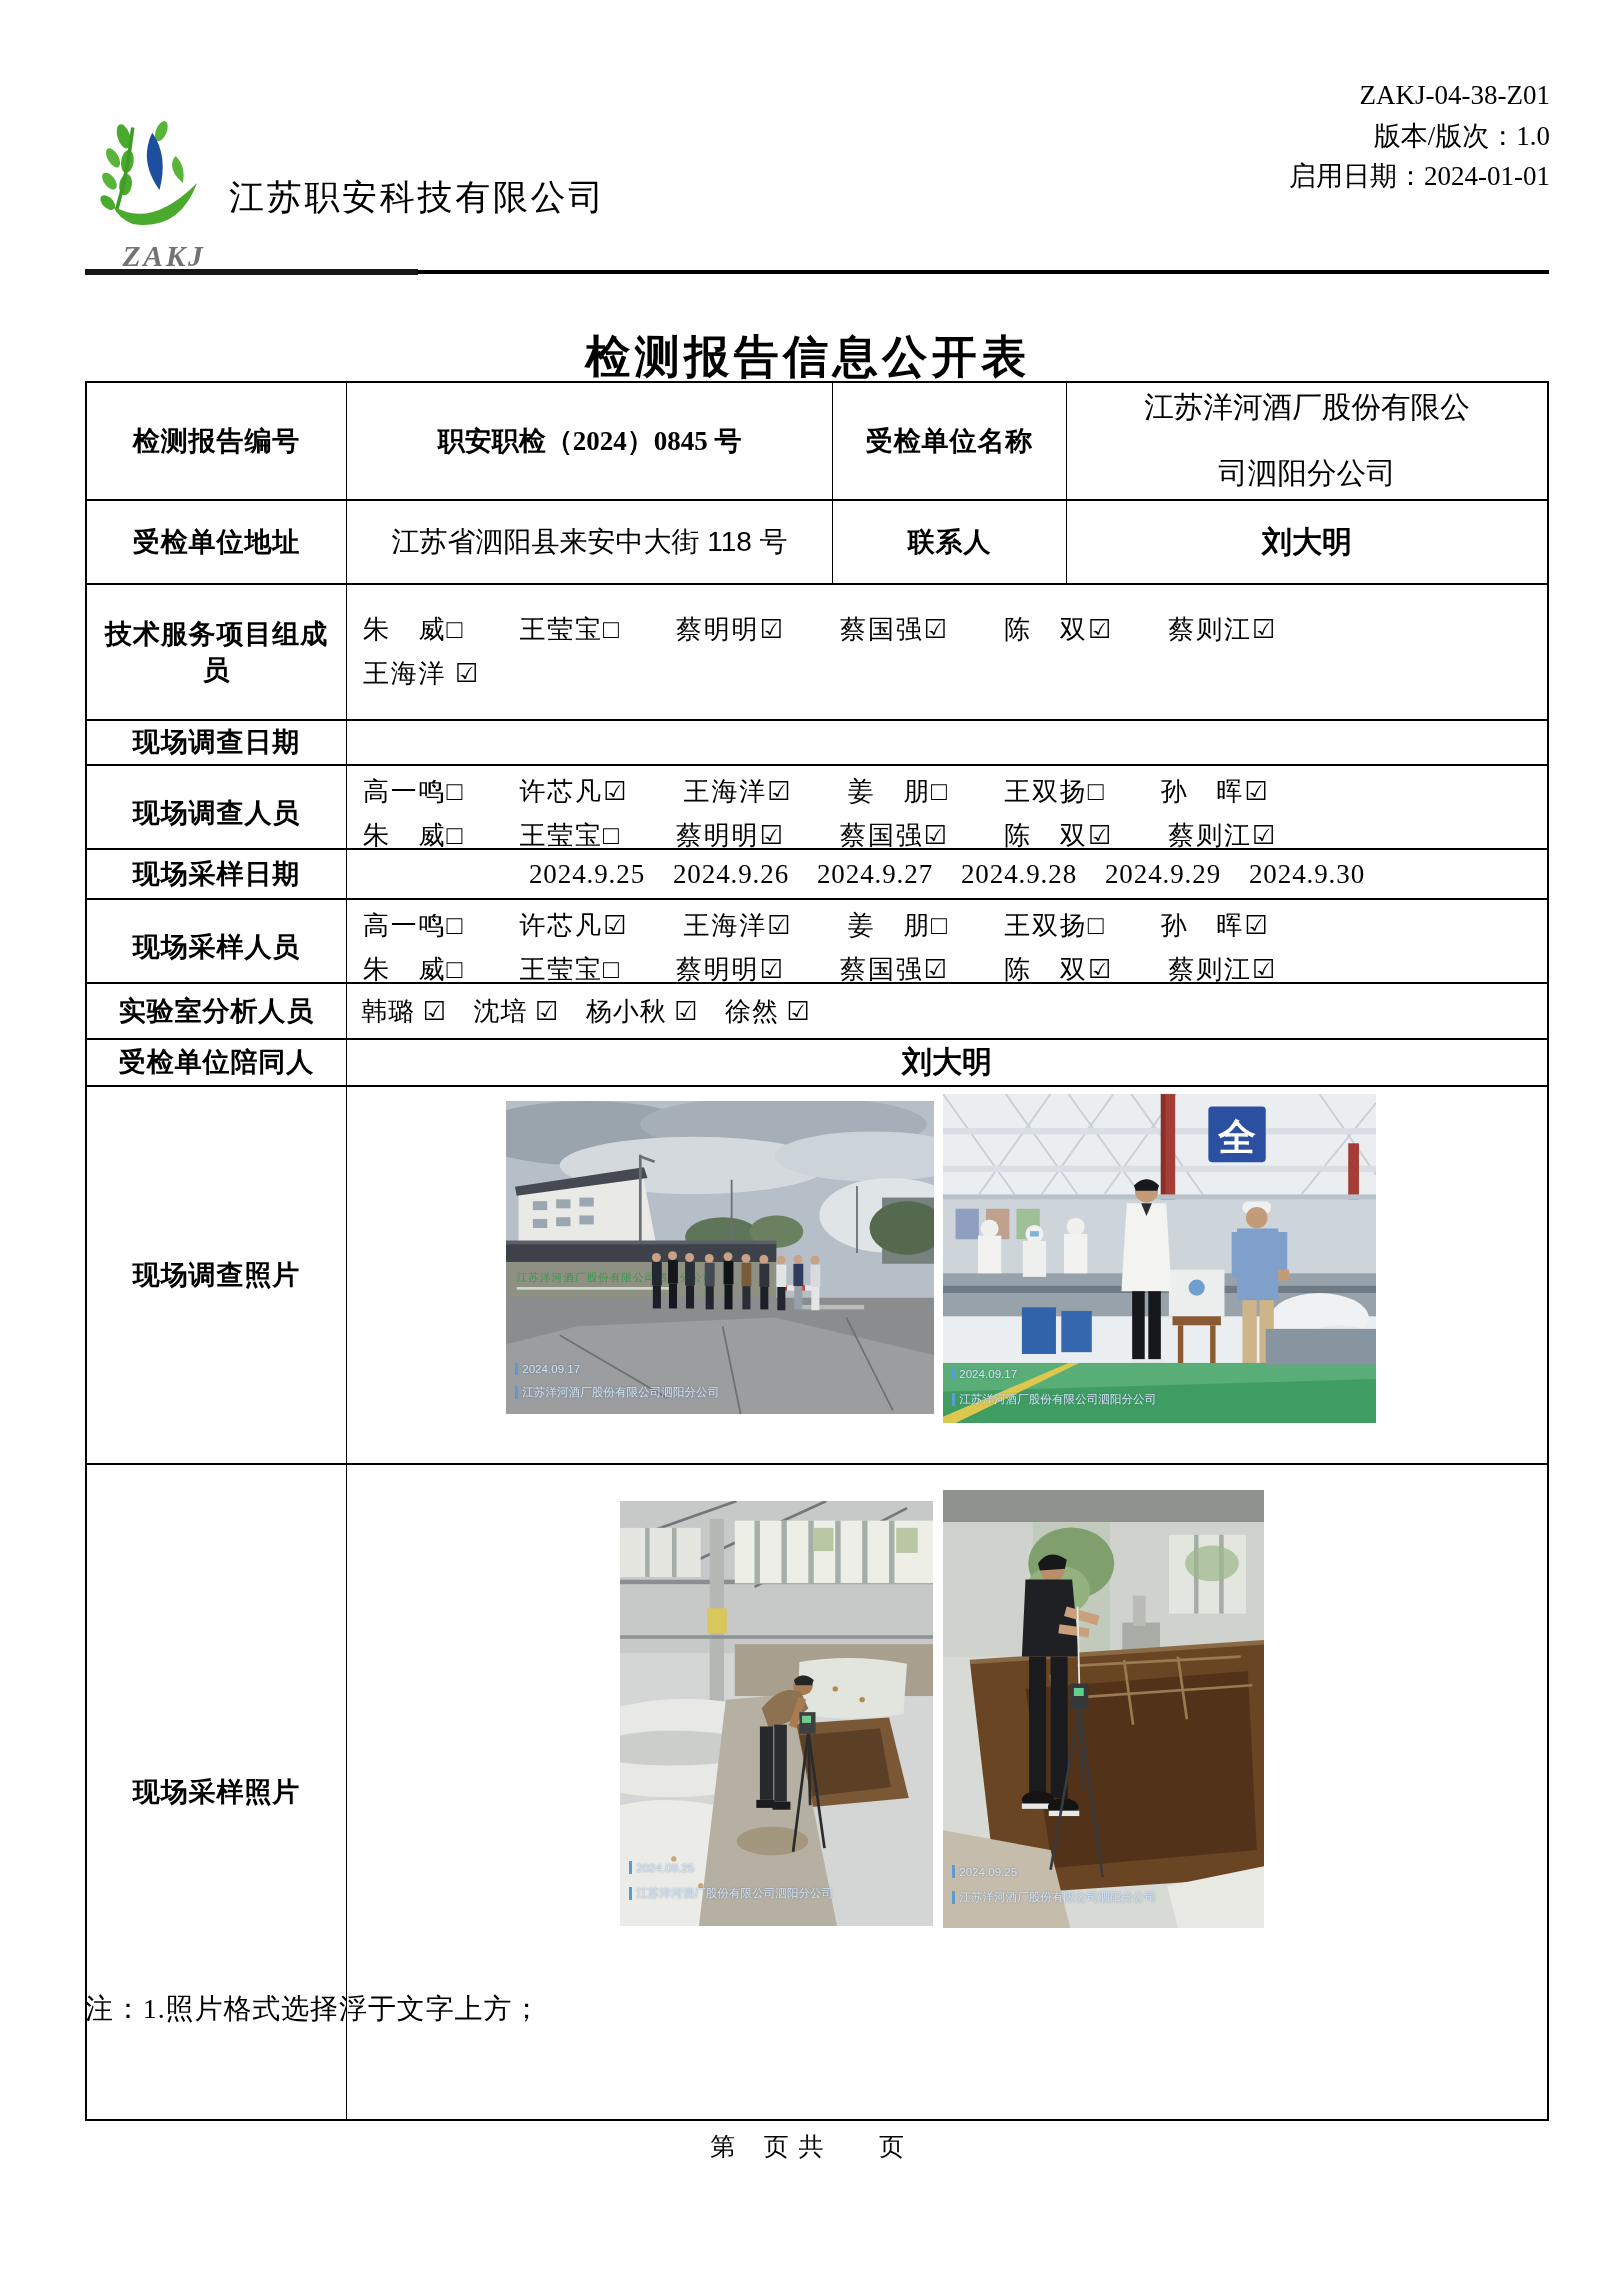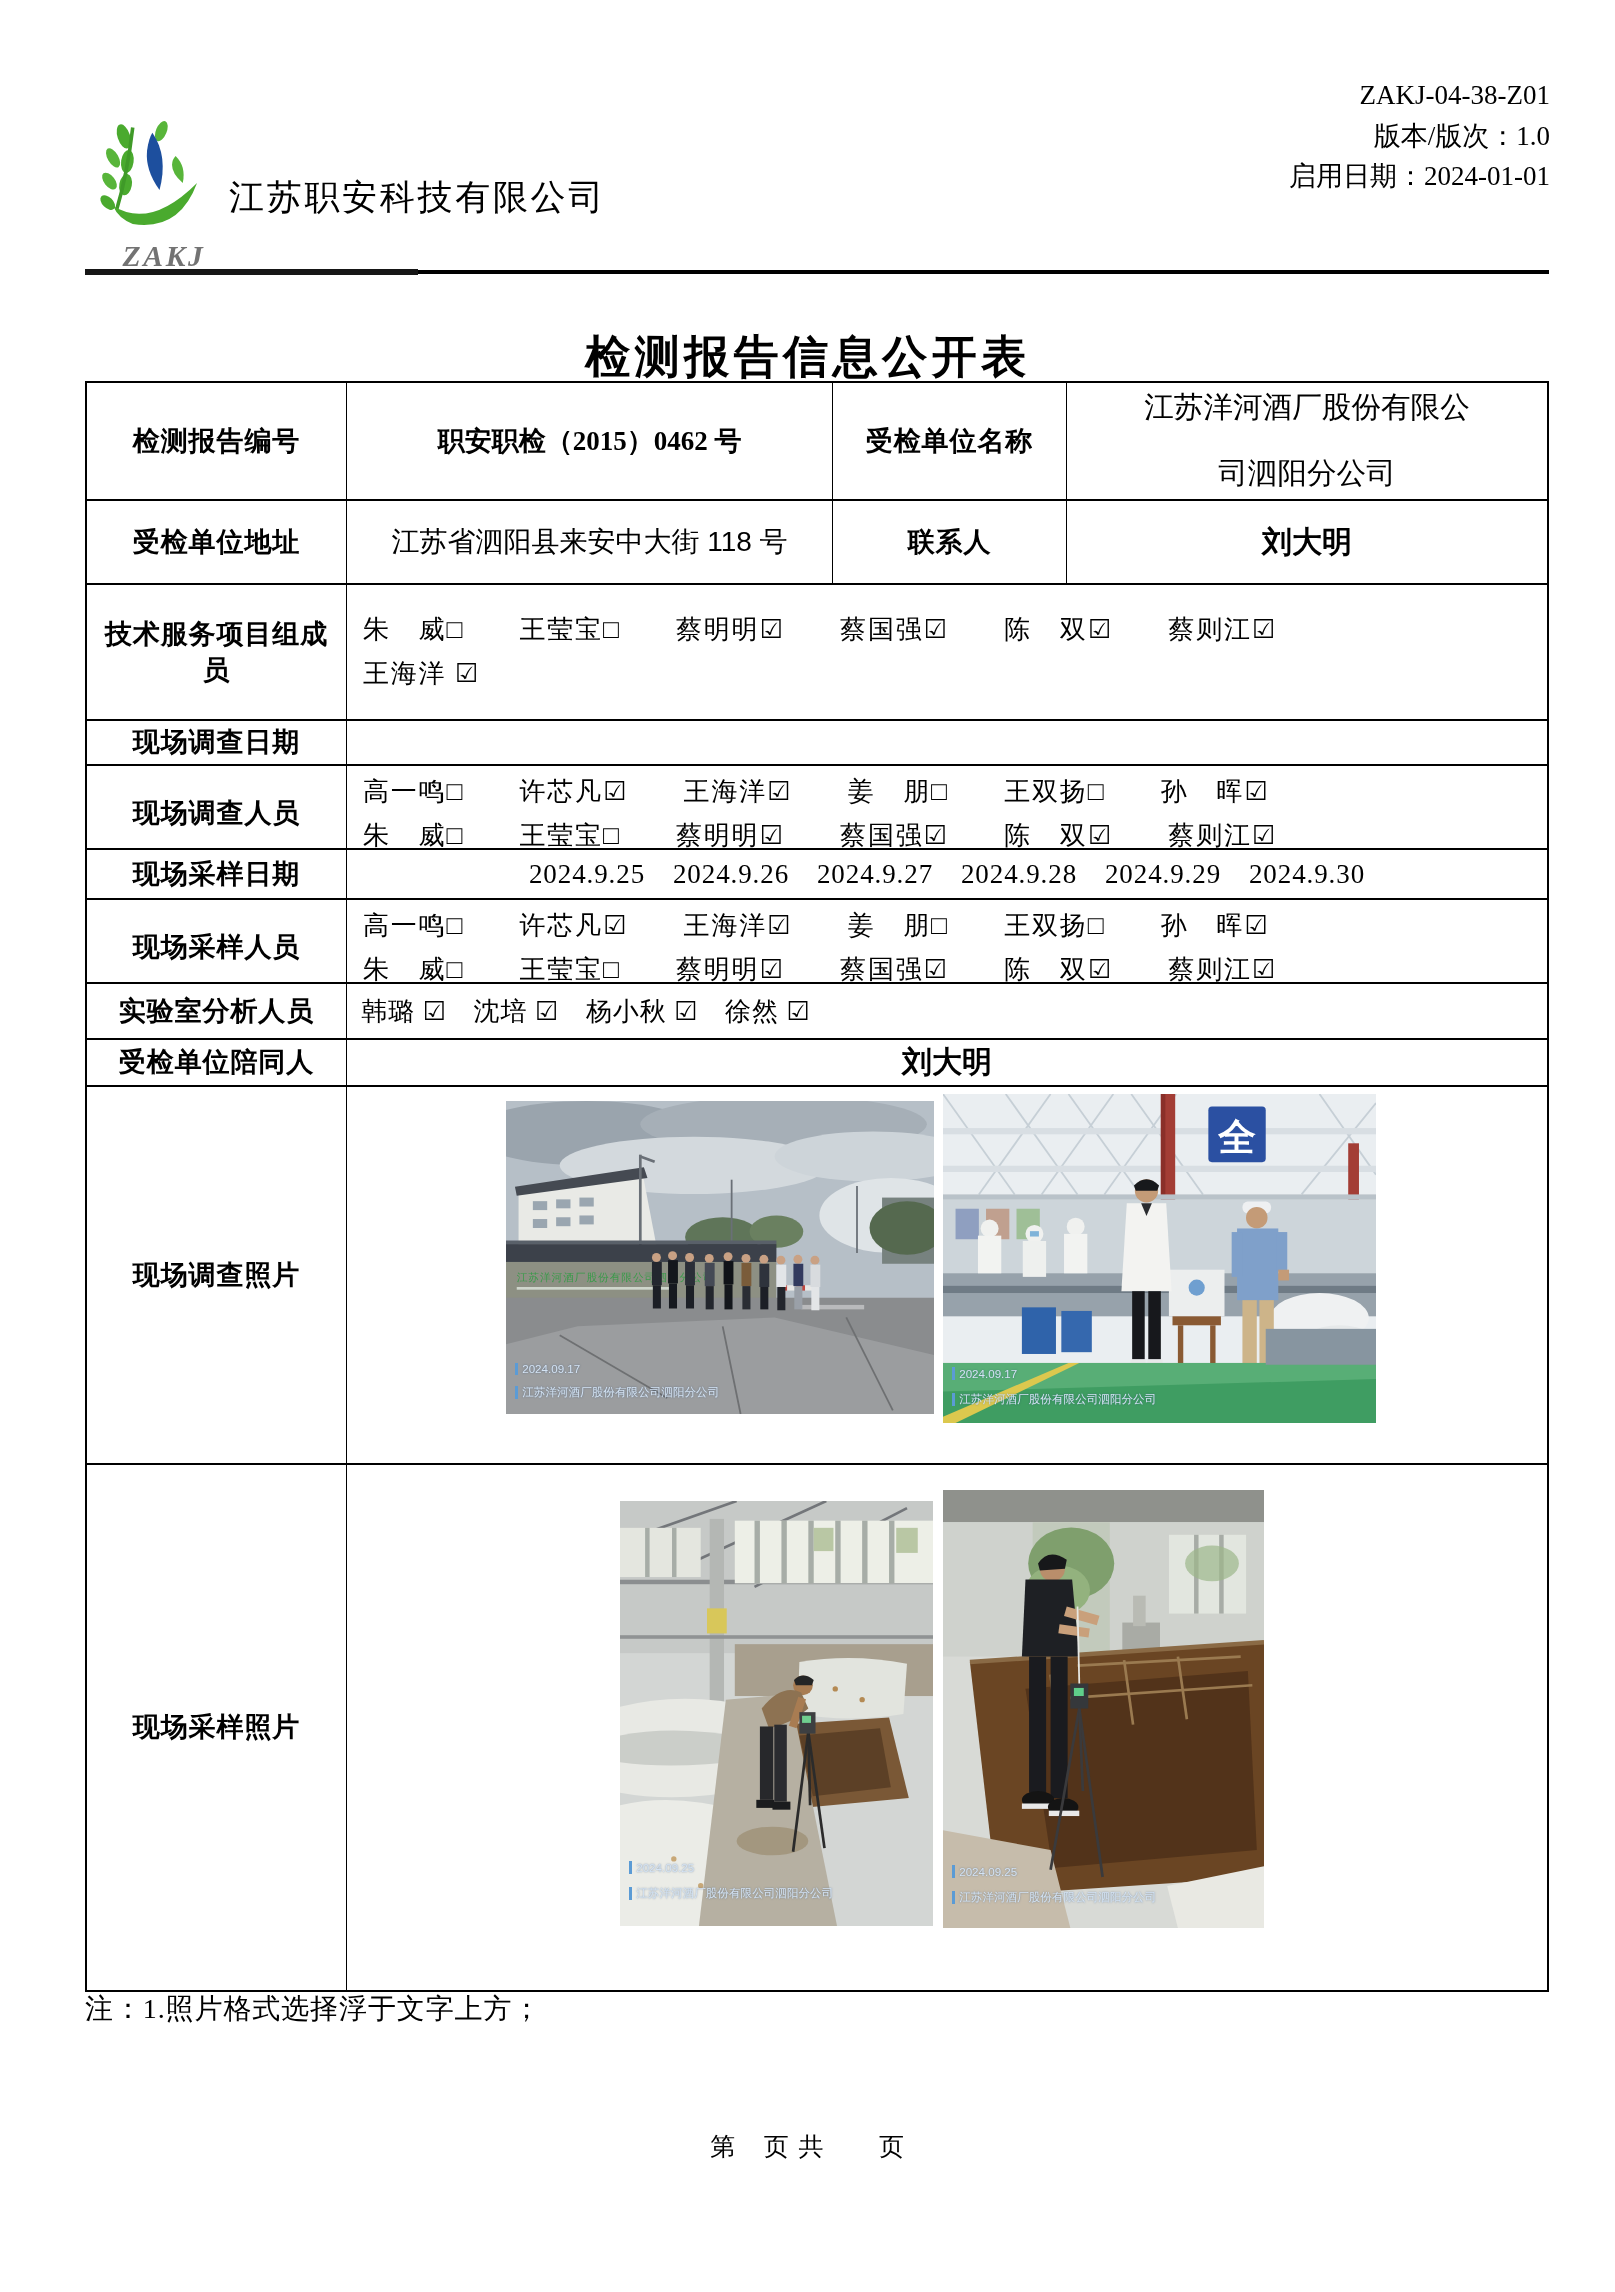--- a/index.html
+++ b/index.html
@@ -105,21 +105,21 @@
   <div class="rule">
       <i></i>
     </div>
 
   <h1 class="title">检测报告信息公开表</h1>
 
   <div class="tbl">
 
     <div class="row cols4" style="height:118px">
       <div class="c lab">检测报告编号</div>
-      <div class="c val-c bold">职安职检（2015）0462 号</div>
+      <div class="c val-c bold">职安职检（2024）0845 号</div>
       <div class="c lab">受检单位名称</div>
       <div class="c val-c unit-name">
         <div>江苏洋河酒厂股份有限公</div>
         <div>司泗阳分公司</div>
       </div>
     </div>
 
     <div class="row cols4" style="height:84px">
       <div class="c lab">受检单位地址</div>
       <div class="c val-c sans">江苏省泗阳县来安中大街 118 号</div>
@@ -371,21 +371,21 @@
               <span>2024.09.17</span>
             </span>
           <span class="wm" style="bottom:16px">
               <i></i>
               <span>江苏洋河酒厂股份有限公司泗阳分公司</span>
             </span>
         </figure>
       </div>
     </div>
 
-    <div class="row cols2" style="height:525px">
+    <div class="row cols2" style="height:654px">
       <div class="c lab">现场采样照片</div>
       <div class="c photocell">
 
         <figure class="photo" style="left:273px;top:36px;width:313px;height:425px">
           <svg width="313" height="425" viewBox="0 0 349 475" preserveAspectRatio="none">
             <rect width="349" height="475" fill="#d3d6d4"></rect>
             <rect width="349" height="170" fill="#c6c9c7"></rect>
             <g stroke="#73767a" stroke-width="3">
               <line x1="0" y1="46" x2="130" y2="0"></line>
                 <line x1="60" y1="78" x2="230" y2="0"></line>

